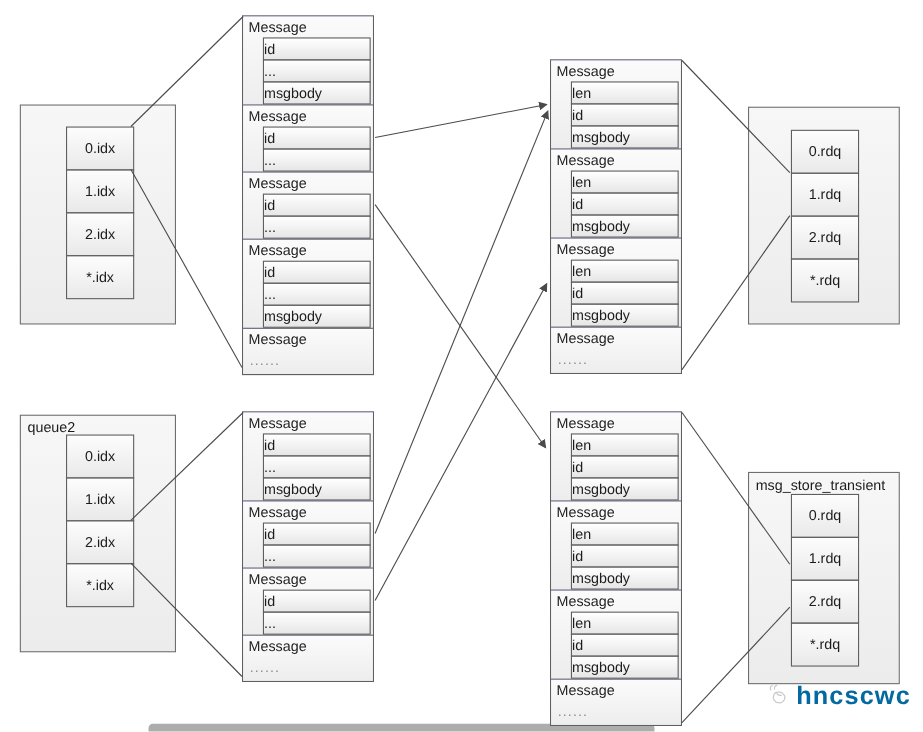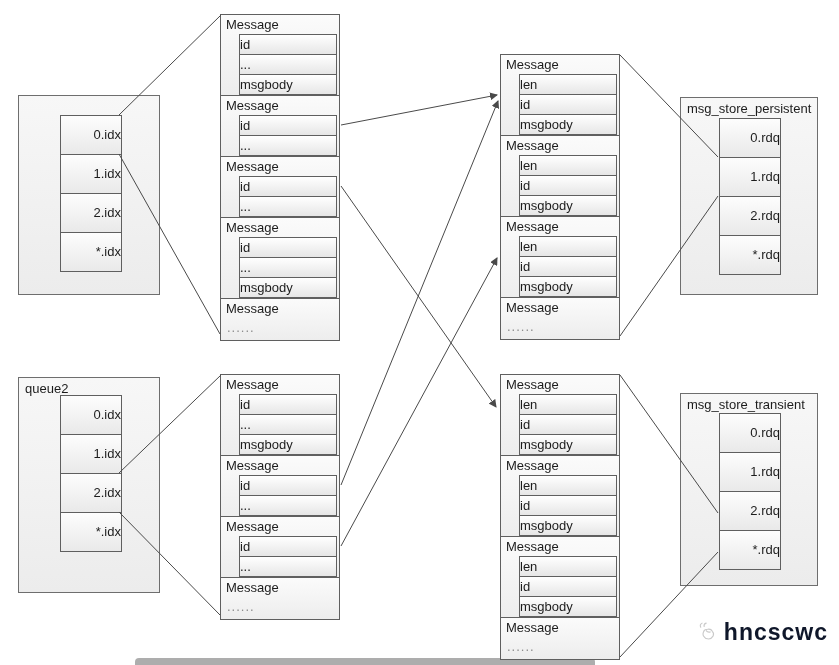--- a/index.html
+++ b/index.html
@@ -21,21 +21,21 @@
   .box-title{
     padding:3px 0 0 6px;
     white-space:nowrap;
     height:18px;line-height:15px;
   }
   .cellcol{position:absolute;}
   .cell{
     width:62px;height:40px;margin-top:-1px;
     border:1px solid #5f5f5f;
     background:linear-gradient(180deg,#fdfdfd,#e9e9e9);
-    text-align:right;line-height:38px;
+    text-align:center;line-height:38px;
   }
 
   
   .stack{
     position:absolute;width:120px;
     border:1px solid #5f5f5f;
     background:#c4b5fd;
     z-index:10;
   }
   .block{
@@ -60,21 +60,21 @@
 
   
   svg.wires{position:absolute;left:0;top:0;z-index:50;pointer-events:none;}
 
   
   .watermark{
     position:absolute;left:698px;top:612px;width:130px;height:40px;
     display:flex;align-items:center;z-index:10;
   }
   .wm-text{
-    color:#0f172a;font-size:23px;font-weight:bold;letter-spacing:1px;
+    color:#0369a1;font-size:23px;font-weight:bold;letter-spacing:1px;
     margin-left:4px;
   }
   .bottom-bar{
     position:absolute;left:135px;top:658px;width:460px;height:9px;
     background:#adadad;border-radius:4px 4px 0 0;z-index:5;
   }
 </style>
 </head>
 <body>
 
@@ -193,30 +193,29 @@
     <div class="field">id</div>
     <div class="field">msgbody</div>
   </div>
   <div class="block">
     <div class="block-label">Message</div>
     <div class="dots">......</div>
   </div>
 </div>
 
 <div class="box" style="left:680px;top:97px;width:138px;height:198px;">
-  <div class="box-title">msg_store_persistent</div>
   <div class="cellcol" style="left:38px;top:21px;">
     <div class="cell">0.rdq</div>
     <div class="cell">1.rdq</div>
     <div class="cell">2.rdq</div>
     <div class="cell">*.rdq</div>
   </div>
 </div>
 
-<div class="box" style="left:680px;top:393px;width:138px;height:193px;">
+<div class="box" style="left:680px;top:429px;width:138px;height:193px;">
   <div class="box-title">msg_store_transient</div>
   <div class="cellcol" style="left:38px;top:20px;">
     <div class="cell">0.rdq</div>
     <div class="cell">1.rdq</div>
     <div class="cell">2.rdq</div>
     <div class="cell">*.rdq</div>
   </div>
 </div>
 
 <svg class="wires" width="839" height="665" viewBox="0 0 839 665">

